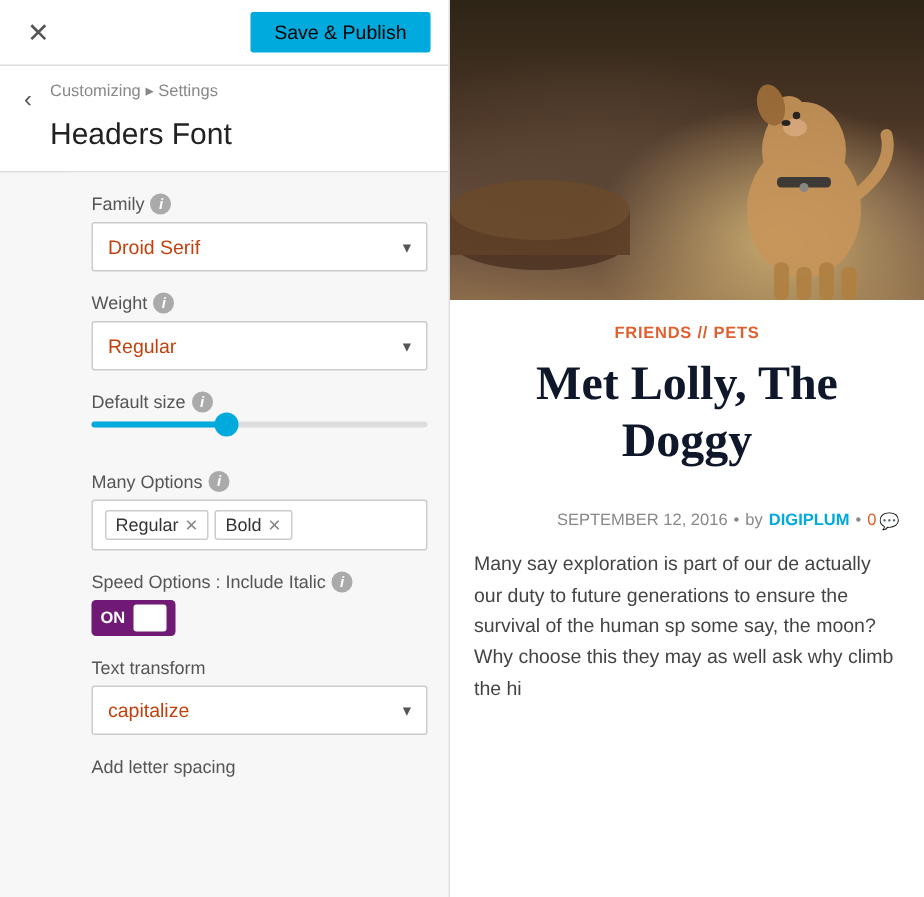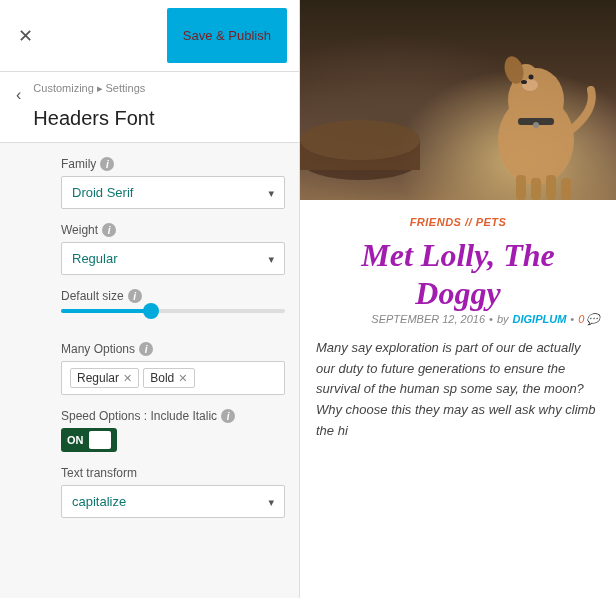--- a/index.html
+++ b/index.html
@@ -30,23 +30,23 @@
     .close-btn {
       background: none;
       border: none;
       font-size: 18px;
       cursor: pointer;
       color: #555;
       padding: 2px 6px;
     }
     .save-publish-btn {
       background: #00aadc;
-      color: #7f1d1d;
+      color: #000000;
       border: none;
-      padding: 20px 16px;
+      padding: 6px 16px;
       font-size: 13px;
       cursor: pointer;
       border-radius: 2px;
     }
 
     
     .breadcrumb-section {
       display: flex;
       align-items: flex-start;
       padding: 10px 12px 12px 12px;
@@ -120,21 +120,21 @@
       border-radius: 2px;
     }
     .select-wrapper select {
       width: 100%;
       appearance: none;
       -webkit-appearance: none;
       background: transparent;
       border: none;
       padding: 8px 30px 8px 10px;
       font-size: 13px;
-      color: #0f766e;
+      color: #c2410c;
       cursor: pointer;
       outline: none;
     }
     .select-arrow {
       position: absolute;
       right: 10px;
       top: 50%;
       transform: translateY(-50%);
       pointer-events: none;
       color: #555;
@@ -219,21 +219,21 @@
 
     
     .toggle-row {
       display: flex;
       align-items: center;
       gap: 8px;
     }
     .toggle-switch {
       display: flex;
       align-items: center;
-      background: #14532d;
+      background: #701a75;
       border-radius: 3px;
       padding: 3px 6px;
       cursor: pointer;
       gap: 5px;
       min-width: 54px;
     }
     .toggle-on-label {
       color: #fff;
       font-size: 11px;
       font-weight: bold;
@@ -264,38 +264,37 @@
       position: absolute;
       inset: 0;
       background:
         radial-gradient(ellipse at 70% 80%, #c8a96e 0%, transparent 40%),
         radial-gradient(ellipse at 30% 60%, #5a4535 0%, transparent 50%),
         linear-gradient(180deg, #2d2416 0%, #4a3525 40%, #6b5040 70%, #8a6b4a 100%);
     }
 
     .article-content {
       padding: 16px 16px;
-      font-style: italic;
     }
     .article-category {
       text-align: center;
       font-size: 11px;
       color: #e06030;
       font-weight: bold;
       letter-spacing: 0.5px;
       margin-bottom: 8px;
     }
     .article-title {
       font-family: 'Georgia', serif;
       font-size: 32px;
       font-weight: bold;
-      color: #a21caf;
+      color: #0f172a;
       text-align: center;
       line-height: 1.2;
-      margin-bottom: 0;
+      margin-bottom: 28px;
     }
     .article-meta {
       text-align: center;
       font-size: 11px;
       color: #888;
       margin-bottom: 12px;
       display: flex;
       align-items: center;
       justify-content: flex-end;
       gap: 4px;
@@ -422,20 +421,25 @@
         <select>
           <option>capitalize</option>
           <option>uppercase</option>
           <option>lowercase</option>
           <option>none</option>
         </select>
         <span class="select-arrow">▾</span>
       </div>
     </div>
 
+    <div class="form-group">
+      <div class="form-label">
+        <span>Add letter spacing</span>
+      </div>
+    </div>
 
   </div>
 </div>
 
 <div class="right-panel">
 
   <div class="preview-image">
     <div class="forest-bg"></div>
 
     <svg style="position:absolute;bottom:0;right:20px;width:130px;height:190px;opacity:0.9;" viewBox="0 0 130 190">

